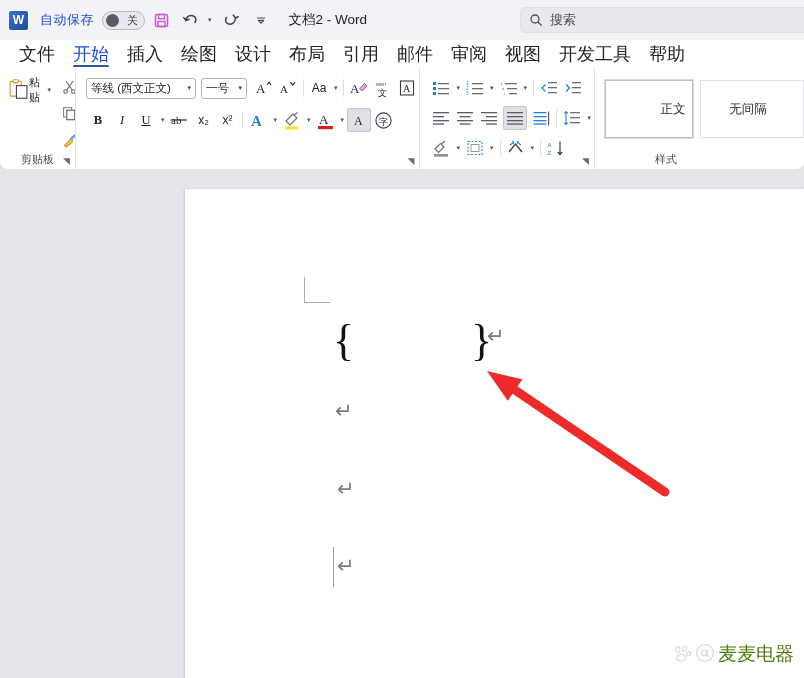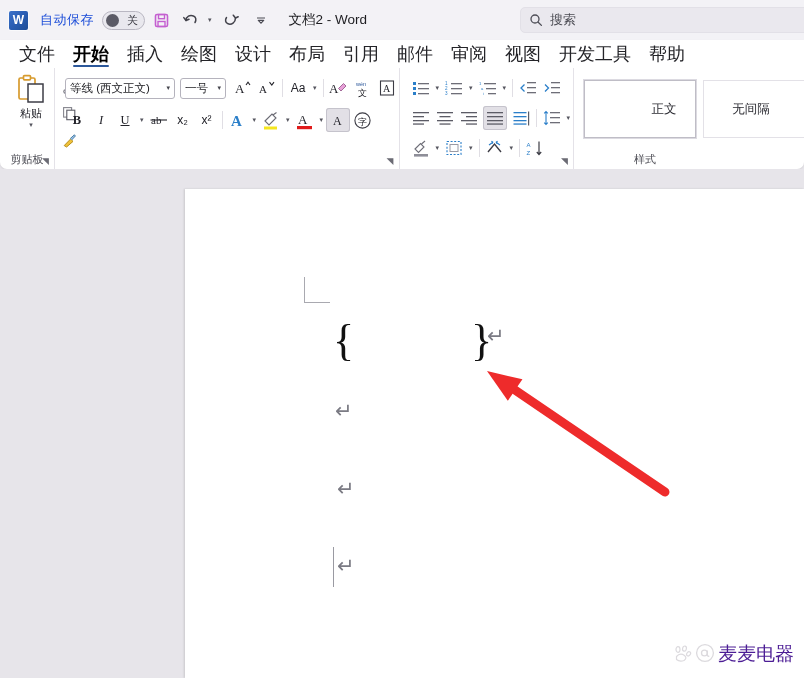--- a/index.html
+++ b/index.html
@@ -57,21 +57,21 @@
     box-shadow:0 1px 2px rgba(0,0,0,.08);
   }
   #tabstrip {
     position:absolute; left:0; top:0; height:28px; width:804px;
     display:flex; align-items:center; padding-left:10px;
   }
   .tab {
     font-size:18px; color:#242428; padding:0 9px; height:26px;
     line-height:26px; position:relative; white-space:nowrap;
   }
-  .tab.active { color:#000000; font-weight:bold; }
+  .tab.active { color:#1d4ed8; font-weight:normal; }
   .tab.active:after {
     content:""; position:absolute; left:9px; right:9px; bottom:0;
     height:2px; background:#2b579a; border-radius:1px;
   }
   #groups {
     position:absolute; left:0; top:28px; width:804px; height:101px;
     display:flex;
   }
   .group { position:relative; height:101px; padding-top:4px; }
   .group + .group { border-left:1px solid #e4e2e8; }
@@ -89,21 +89,21 @@
     display:flex; align-items:center; justify-content:center;
     font-size:12.5px; color:#23232a; padding:0 2px;
   }
   .btn.sel { background:#e2e0e6; box-shadow:inset 0 0 0 1px #c5c3cc; }
   .chev { font-size:7px; color:#55555e; padding:0 3px; }
   .sep { width:1px; height:18px; background:#e0dee4; margin:0 3px; }
   
   #grp-clipboard { width:88px; }
   #paste-big {
     width:46px; margin:2px 0 0 8px;
-    display:flex; flex-direction:column; align-items:center;
+    display:flex; flex-direction:row; align-items:center;
   }
   #paste-label { font-size:11px; color:#23232a; margin-top:1px; }
   #clip-side {
     position:absolute; left:57px; top:6px;
     display:flex; flex-direction:column; align-items:center; gap:3px;
   }
   
   #grp-font { width:354px; }
   .combo {
     height:21px; border:1px solid #b5b3bd; border-radius:3px;
@@ -115,21 +115,21 @@
   .combo-arrow { margin-left:auto; font-size:7px; color:#44444c; padding-right:4px; }
   
   #grp-para { width:183px; }
   
   #grp-styles { flex:1; }
   .style-card {
     height:58px; background:#fff; border:1px solid #bfbdc6;
     display:flex; align-items:center; justify-content:center;
     font-size:12.5px; color:#2a2a31; margin-top:8px;
   }
-  #style-normal { width:112px; margin-left:10px; box-shadow:0 0 0 1px #dcdae1;padding-left:48px; }
+  #style-normal { width:88px; margin-left:10px; box-shadow:0 0 0 1px #dcdae1;padding-left:48px; }
   #style-nospace { width:104px; margin-left:7px; border-color:#e3e1e7; overflow:hidden; }
   
   #doc-area { position:absolute; left:0; top:169px; width:804px; height:509px; background:#e7e5ea; }
   #page {
     position:absolute; left:185px; top:20px; width:619px; height:489px;
     background:#fff; box-shadow:-1px 0 2px rgba(0,0,0,.13);
   }
   #margin-corner {
     position:absolute; left:119px; top:88px; width:26px; height:26px;
     border-left:1px solid #a9a9b0; border-bottom:1px solid #a9a9b0;
@@ -149,21 +149,21 @@
   #pmark-3 { left:152px; top:290px; }
   #pmark-4 { left:152px; top:367px; }
   #caret {
     position:absolute; left:148px; top:358px; width:1px; height:40px;
     background:#9a9aa2;
   }
   #arrow-svg { position:absolute; left:0; top:0; width:619px; height:489px; }
   #watermark {
     position:absolute; right:10px; bottom:15px;
     display:flex; align-items:center; gap:3px;
-    color:#4c1d95; font-size:19px; line-height:1;
+    color:#4d7c0f; font-size:19px; line-height:1;
     font-family:"DejaVu Sans",sans-serif;
   }
   #wm-text { letter-spacing:0px; }
 </style>
 </head>
 <body>
 
 <div id="titlebar">
   <div id="word-icon">W</div>
 

